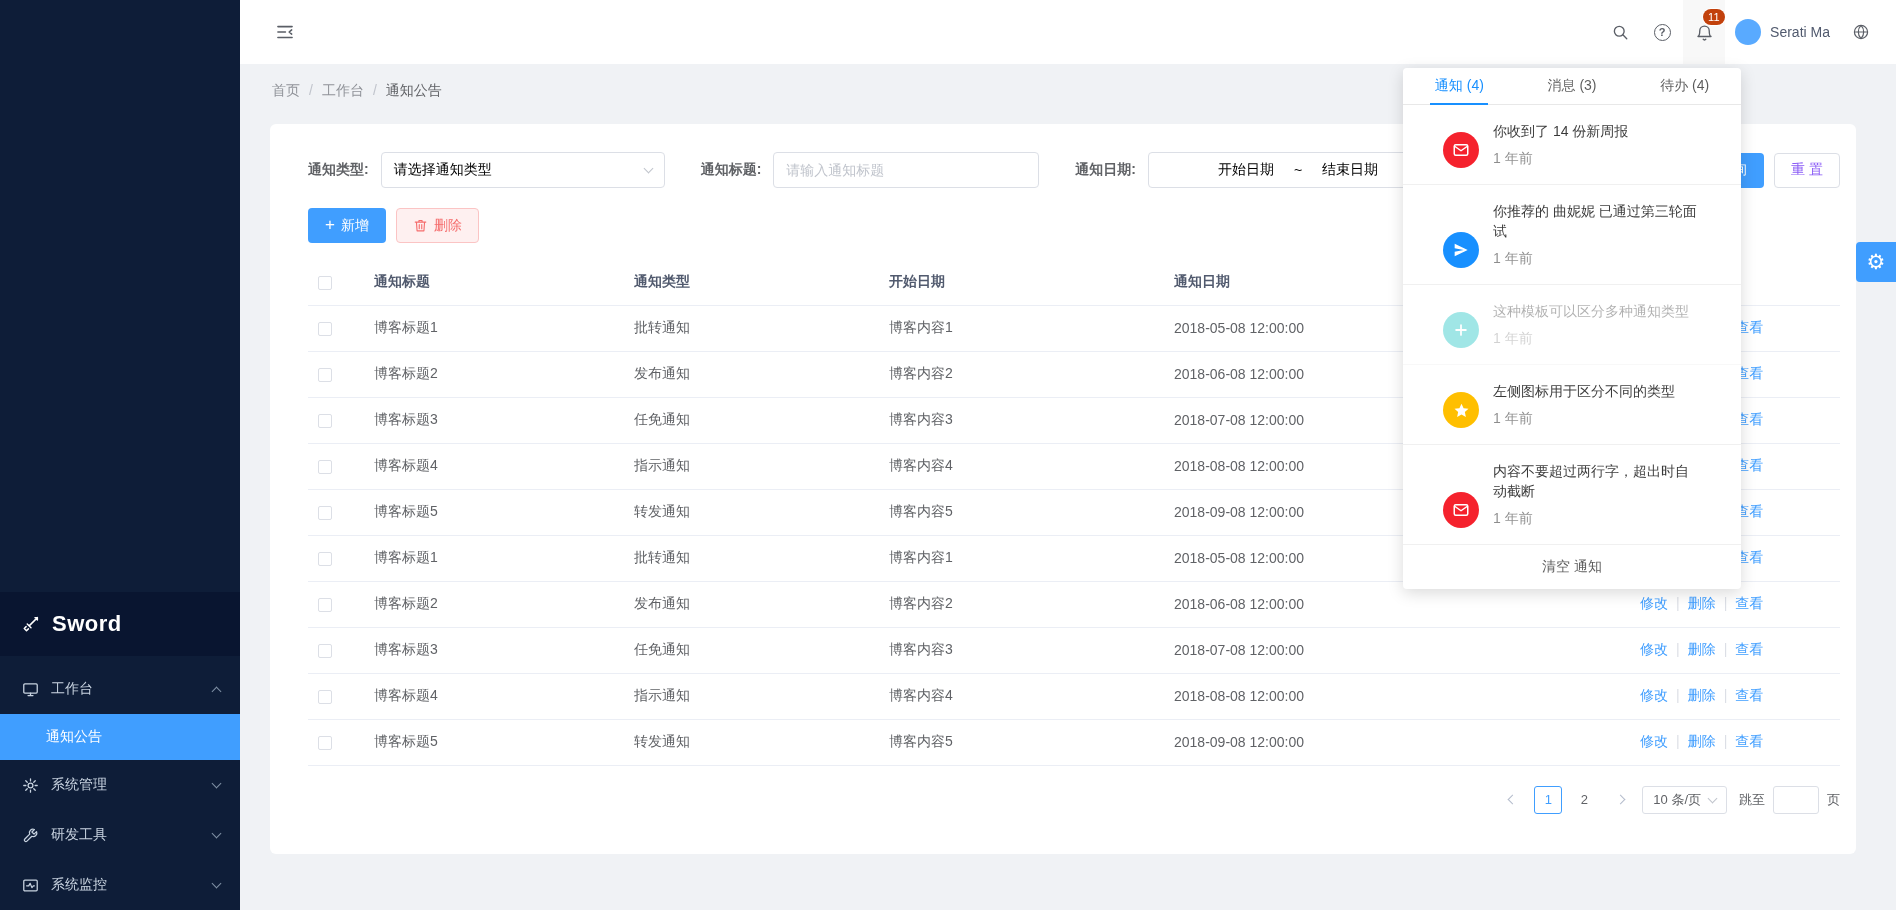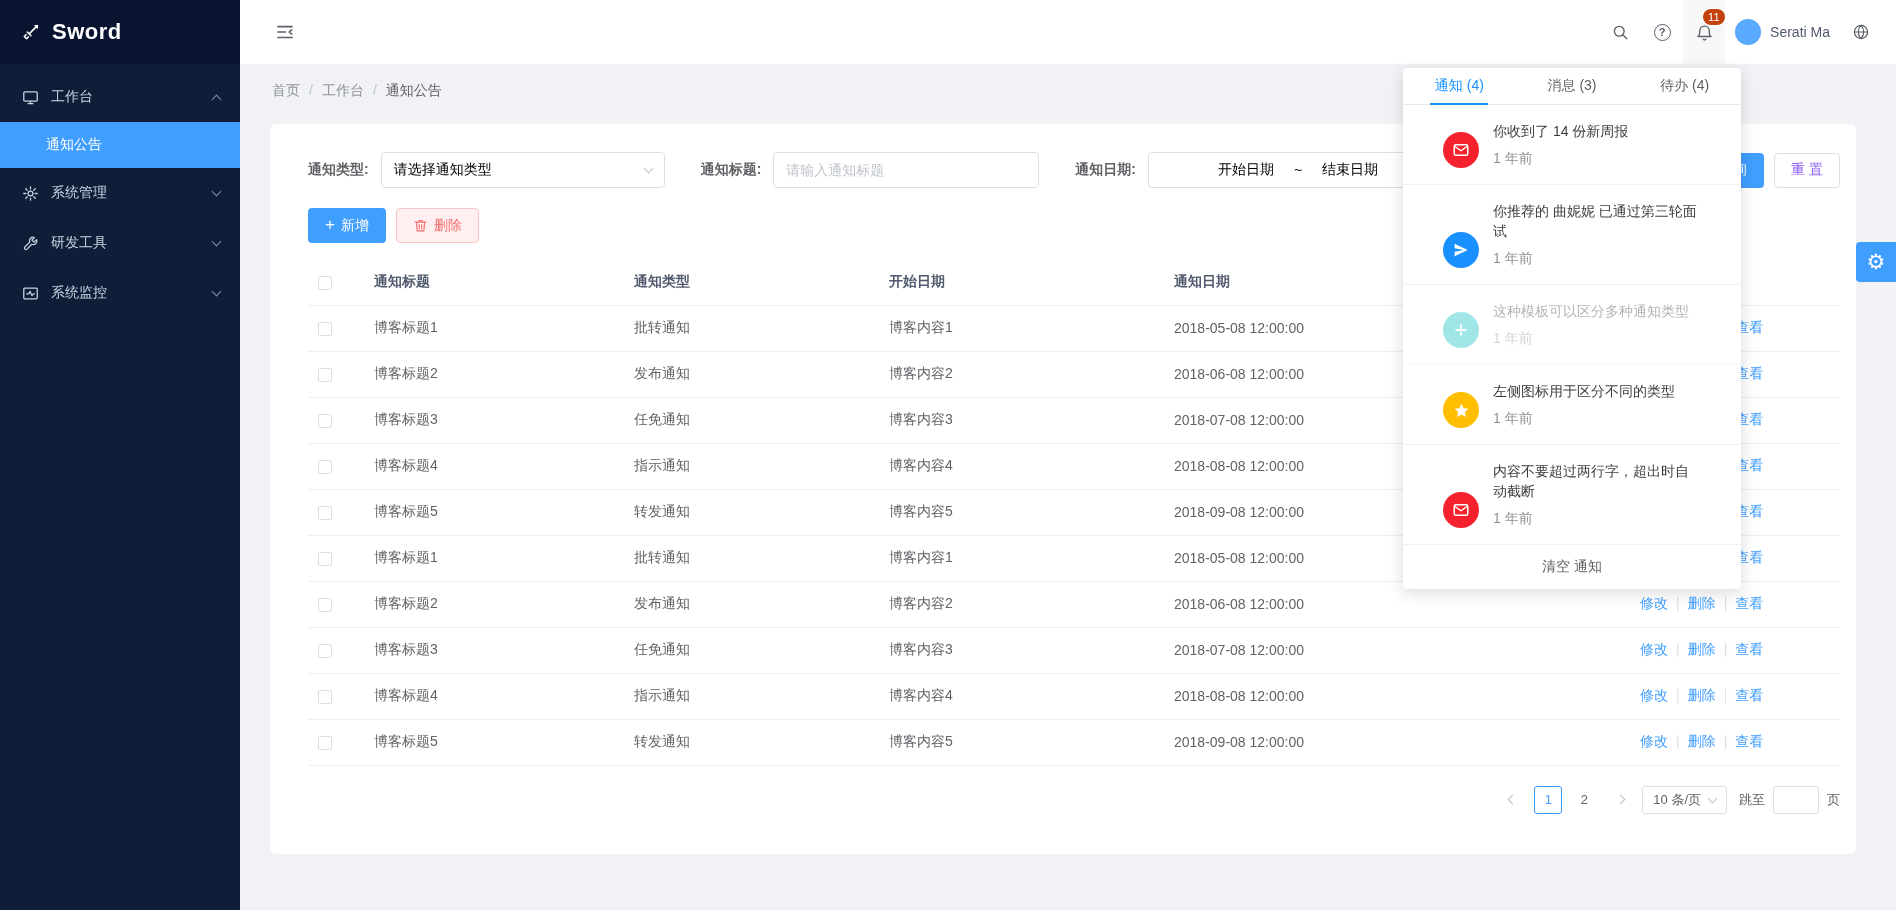--- a/index.html
+++ b/index.html
@@ -4,21 +4,21 @@
 <style>
   * { margin:0; padding:0; box-sizing:border-box; }
   html,body { width:1896px; height:910px; }
   body {
     font-family:"Liberation Sans","DejaVu Sans",sans-serif;
     font-size:14px; color:#515a6e; background:#f0f2f5; overflow:hidden;
   }
   .app { display:flex; width:100%; height:100%; }
 
   
-  .sidebar { width:240px; flex-shrink:0; background:#0e1d38; display:flex; flex-direction:column; }
+  .sidebar { width:240px; flex-shrink:0; background:#0e1d38; display:flex; flex-direction:column;justify-content:flex-end; }
   .logo { height:64px; background:#091530; display:flex; align-items:center; gap:12px; padding-left:22px; color:#fff; cursor:pointer; }
   .logo-text { font-size:22px; font-weight:bold; letter-spacing:.5px; }
   .menu { padding-top:8px; }
   .menu-item { height:50px; display:flex; align-items:center; gap:11px; padding:0 20px 0 22px; color:#c8d3e0; font-size:14px; cursor:pointer; }
   .mi-icon { width:18px; display:inline-flex; align-items:center; }
   .mi-label { flex:1; }
   .chev { width:7px; height:7px; border-right:1.6px solid #8091a5; border-bottom:1.6px solid #8091a5; display:inline-block; }
   .chev.down { transform:rotate(45deg); margin-top:-4px; }
   .chev.up { transform:rotate(-135deg); margin-top:4px; }
   .submenu-item { height:46px; display:flex; align-items:center; padding-left:46px; color:#c8d3e0; cursor:pointer; }

